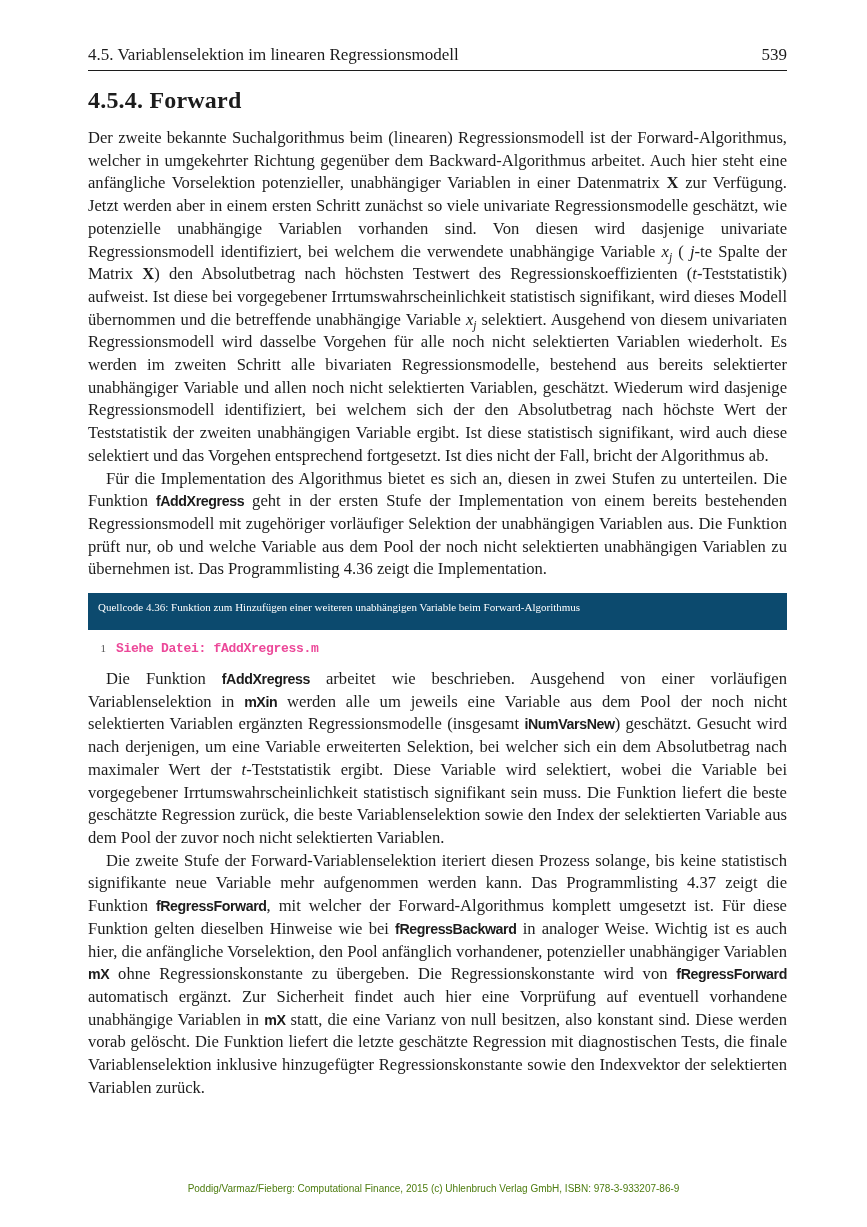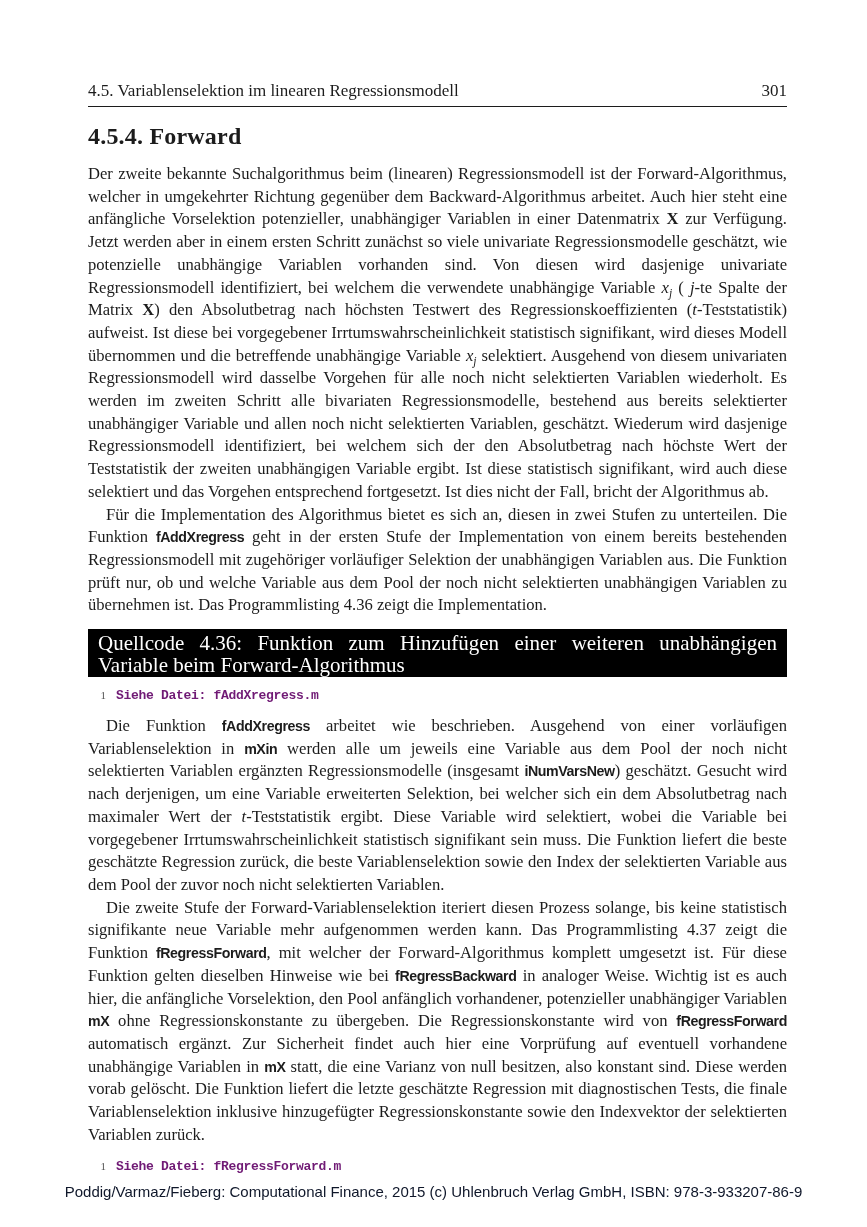--- a/index.html
+++ b/index.html
@@ -10,21 +10,20 @@
     background: #ffffff;
     font-family: "Liberation Serif", serif;
     color: #1c1c1c;
     overflow: hidden;
   }
   .content {
     position: absolute;
     left: 88px;
     top: 45px;
     width: 699px;
-    margin-top: 36px;
   }
   .running-header {
     display: flex;
     justify-content: space-between;
     font-size: 17px;
     padding-bottom: 5px;
     border-bottom: 1px solid #1c1c1c;
   }
   h1.section-heading {
     font-size: 24px;
@@ -50,86 +49,83 @@
     line-height: 0;
   }
   .seg-code {
     font-family: Liberation Sans, sans-serif;
     font-weight: 700;
     font-size: 14.2px;
     letter-spacing: -0.4px;
   }
   .listing { margin-top: 12px; }
   .listing-caption {
-    background: #000000;
+    background: #0c4a6e;
     color: #ffffff;
-    font-size: 21px;
+    font-size: 11px;
     line-height: 22px;
     text-align: justify;
-    padding: 3px 10px 1px 10px;
+    padding: 3px 10px 12px 10px;
   }
   .listing-code {
     margin: 10px 0 12px 4px;
     font-size: 13px;
     white-space: nowrap;
   }
   .listing-code .lineno {
     display: inline-block;
     width: 14px;
     text-align: right;
     margin-right: 10px;
     font-family: "Liberation Serif", serif;
     font-size: 11px;
     color: #555555;
   }
   .listing-code .codeline {
     font-family: "Liberation Mono", monospace;
     font-weight: 700;
-    color: #701a75;
+    color: #ec4899;
     letter-spacing: -0.3px;
   }
   .page-footer {
     position: absolute;
     left: 0;
     top: 1183px;
     width: 100%;
     text-align: center;
     font-family: "Liberation Sans", sans-serif;
-    font-size: 15px;
-    color: #0f172a;
+    font-size: 10px;
+    color: #4d7c0f;
   }
 </style>
 </head>
 <body>
 
 <div class="page">
   <div class="content">
 
     <div class="running-header">
       <span>4.5.  Variablenselektion im linearen Regressionsmodell</span>
-      <span>301</span>
+      <span>539</span>
     </div>
 
     <h1 class="section-heading">4.5.4.  Forward</h1>
 
     <p class="body"><span class="seg-n">Der zweite bekannte Suchalgorithmus beim (linearen) Regressionsmodell ist der Forward-Algorithmus, welcher in umgekehrter Richtung gegenüber dem Backward-Algorithmus arbeitet. Auch hier steht eine anfängliche Vorselektion potenzieller, unabhängiger Variablen in einer Datenmatrix </span><span class="seg-b">X</span><span class="seg-n"> zur Verfügung. Jetzt werden aber in einem ersten Schritt zunächst so viele univariate Regressionsmodelle geschätzt, wie potenzielle unabhängige Variablen vorhanden sind. Von diesen wird dasjenige univariate Regressionsmodell identifiziert, bei welchem die verwendete unabhängige Variable </span><span class="seg-i">x</span><span class="seg-isub">j</span><span class="seg-n"> ( </span><span class="seg-i">j</span><span class="seg-n">-te Spalte der Matrix </span><span class="seg-b">X</span><span class="seg-n">) den Absolutbetrag nach höchsten Testwert des Regressionskoeffizienten (</span><span class="seg-i">t</span><span class="seg-n">-Teststatistik) aufweist. Ist diese bei vorgegebener Irrtumswahrscheinlichkeit statistisch signifikant, wird dieses Modell übernommen und die betreffende unabhängige Variable </span><span class="seg-i">x</span><span class="seg-isub">j</span><span class="seg-n"> selektiert. Ausgehend von diesem univariaten Regressionsmodell wird dasselbe Vorgehen für alle noch nicht selektierten Variablen wiederholt. Es werden im zweiten Schritt alle bivariaten Regressionsmodelle, bestehend aus bereits selektierter unabhängiger Variable und allen noch nicht selektierten Variablen, geschätzt. Wiederum wird dasjenige Regressionsmodell identifiziert, bei welchem sich der den Absolutbetrag nach höchste Wert der Teststatistik der zweiten unabhängigen Variable ergibt. Ist diese statistisch signifikant, wird auch diese selektiert und das Vorgehen entsprechend fortgesetzt. Ist dies nicht der Fall, bricht der Algorithmus ab.</span></p>
     <p class="body indent"><span class="seg-n">Für die Implementation des Algorithmus bietet es sich an, diesen in zwei Stufen zu unterteilen. Die Funktion </span><span class="seg-code">fAddXregress</span><span class="seg-n"> geht in der ersten Stufe der Implementation von einem bereits bestehenden Regressionsmodell mit zugehöriger vorläufiger Selektion der unabhängigen Variablen aus. Die Funktion prüft nur, ob und welche Variable aus dem Pool der noch nicht selektierten unabhängigen Variablen zu übernehmen ist. Das Programmlisting 4.36 zeigt die Implementation.</span></p>
 
     <div class="listing">
       <div class="listing-caption">Quellcode 4.36: Funktion zum Hinzufügen einer weiteren unabhängigen Variable beim Forward-Algorithmus</div>
       <div class="listing-code">
         <span class="lineno">1</span><span class="codeline">Siehe Datei: fAddXregress.m</span>
       </div>
     </div>
 
     <p class="body indent"><span class="seg-n">Die Funktion </span><span class="seg-code">fAddXregress</span><span class="seg-n"> arbeitet wie beschrieben. Ausgehend von einer vorläufigen Variablenselektion in </span><span class="seg-code">mXin</span><span class="seg-n"> werden alle um jeweils eine Variable aus dem Pool der noch nicht selektierten Variablen ergänzten Regressionsmodelle (insgesamt </span><span class="seg-code">iNumVarsNew</span><span class="seg-n">) geschätzt. Gesucht wird nach derjenigen, um eine Variable erweiterten Selektion, bei welcher sich ein dem Absolutbetrag nach maximaler Wert der </span><span class="seg-i">t</span><span class="seg-n">-Teststatistik ergibt. Diese Variable wird selektiert, wobei die Variable bei vorgegebener Irrtumswahrscheinlichkeit statistisch signifikant sein muss. Die Funktion liefert die beste geschätzte Regression zurück, die beste Variablenselektion sowie den Index der selektierten Variable aus dem Pool der zuvor noch nicht selektierten Variablen.</span></p>
     <p class="body indent"><span class="seg-n">Die zweite Stufe der Forward-Variablenselektion iteriert diesen Prozess solange, bis keine statistisch signifikante neue Variable mehr aufgenommen werden kann. Das Programmlisting 4.37 zeigt die Funktion </span><span class="seg-code">fRegressForward</span><span class="seg-n">, mit welcher der Forward-Algorithmus komplett umgesetzt ist. Für diese Funktion gelten dieselben Hinweise wie bei </span><span class="seg-code">fRegressBackward</span><span class="seg-n"> in analoger Weise. Wichtig ist es auch hier, die anfängliche Vorselektion, den Pool anfänglich vorhandener, potenzieller unabhängiger Variablen </span><span class="seg-code">mX</span><span class="seg-n"> ohne Regressionskonstante zu übergeben. Die Regressionskonstante wird von </span><span class="seg-code">fRegressForward</span><span class="seg-n"> automatisch ergänzt. Zur Sicherheit findet auch hier eine Vorprüfung auf eventuell vorhandene unabhängige Variablen in </span><span class="seg-code">mX</span><span class="seg-n"> statt, die eine Varianz von null besitzen, also konstant sind. Diese werden vorab gelöscht. Die Funktion liefert die letzte geschätzte Regression mit diagnostischen Tests, die finale Variablenselektion inklusive hinzugefügter Regressionskonstante sowie den Indexvektor der selektierten Variablen zurück.</span></p>
 
     <div class="listing">
-      <div class="listing-code">
-        <span class="lineno">1</span><span class="codeline">Siehe Datei: fRegressForward.m</span>
-      </div>
     </div>
 
   </div>
 
   <div class="page-footer">Poddig/Varmaz/Fieberg: Computational Finance, 2015  (c) Uhlenbruch Verlag GmbH, ISBN: 978-3-933207-86-9</div>
 </div>
 
 </body></html>

